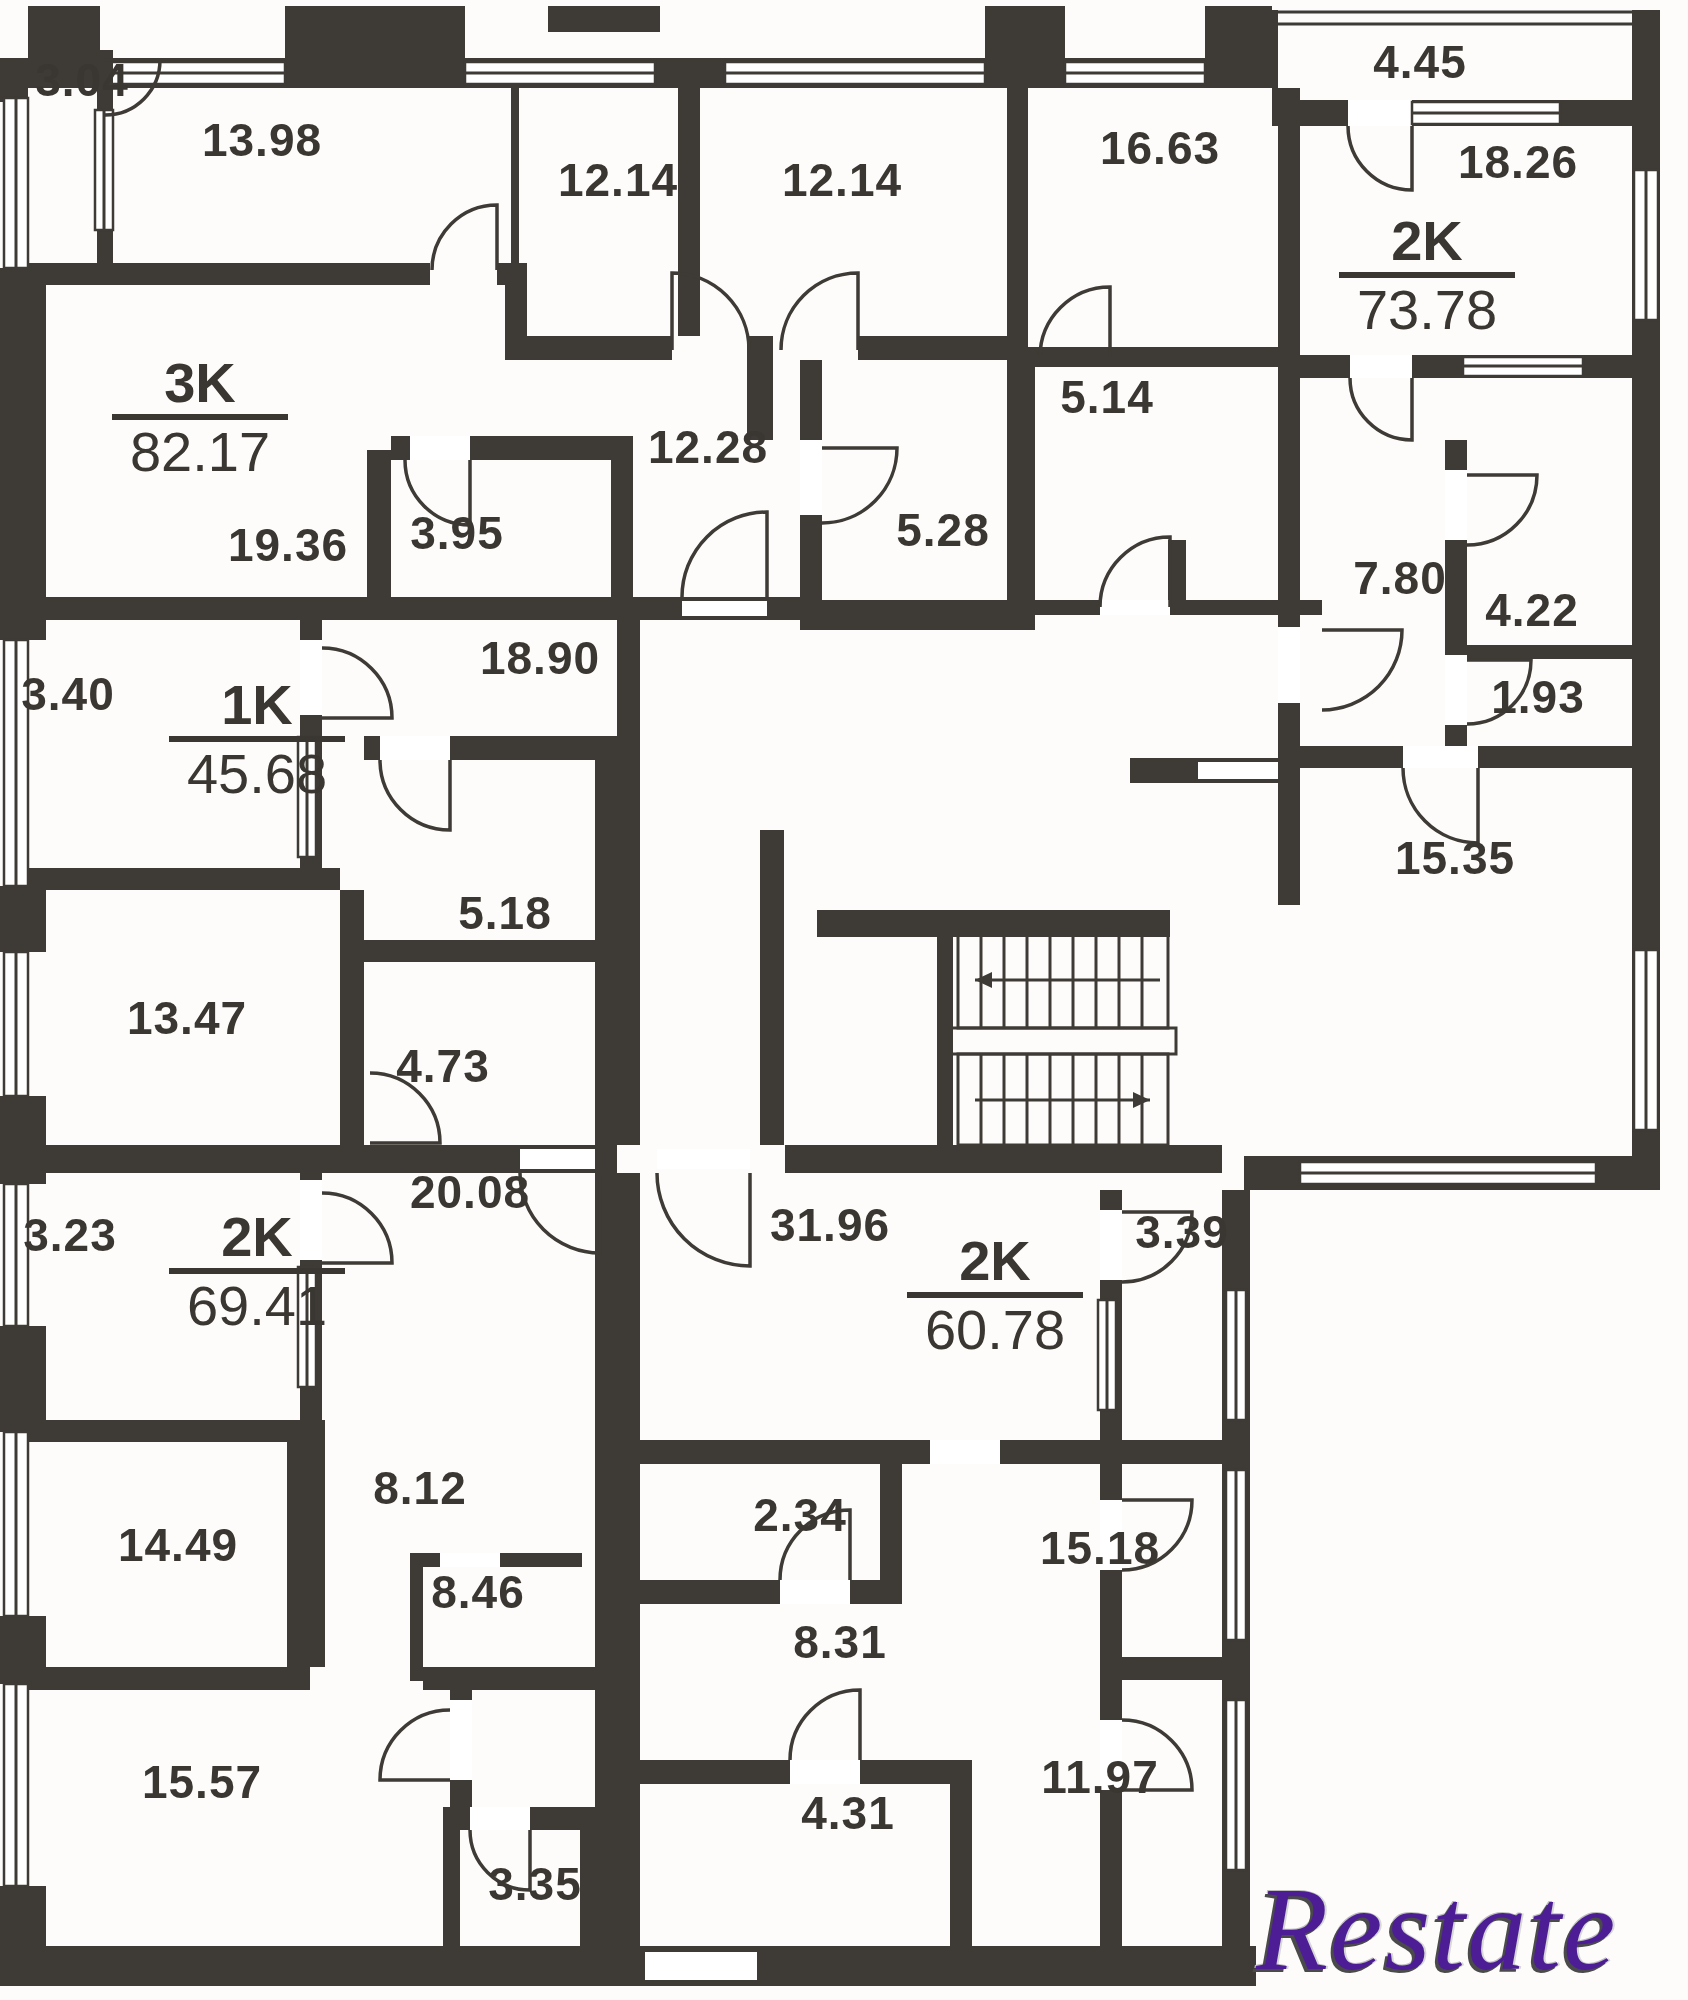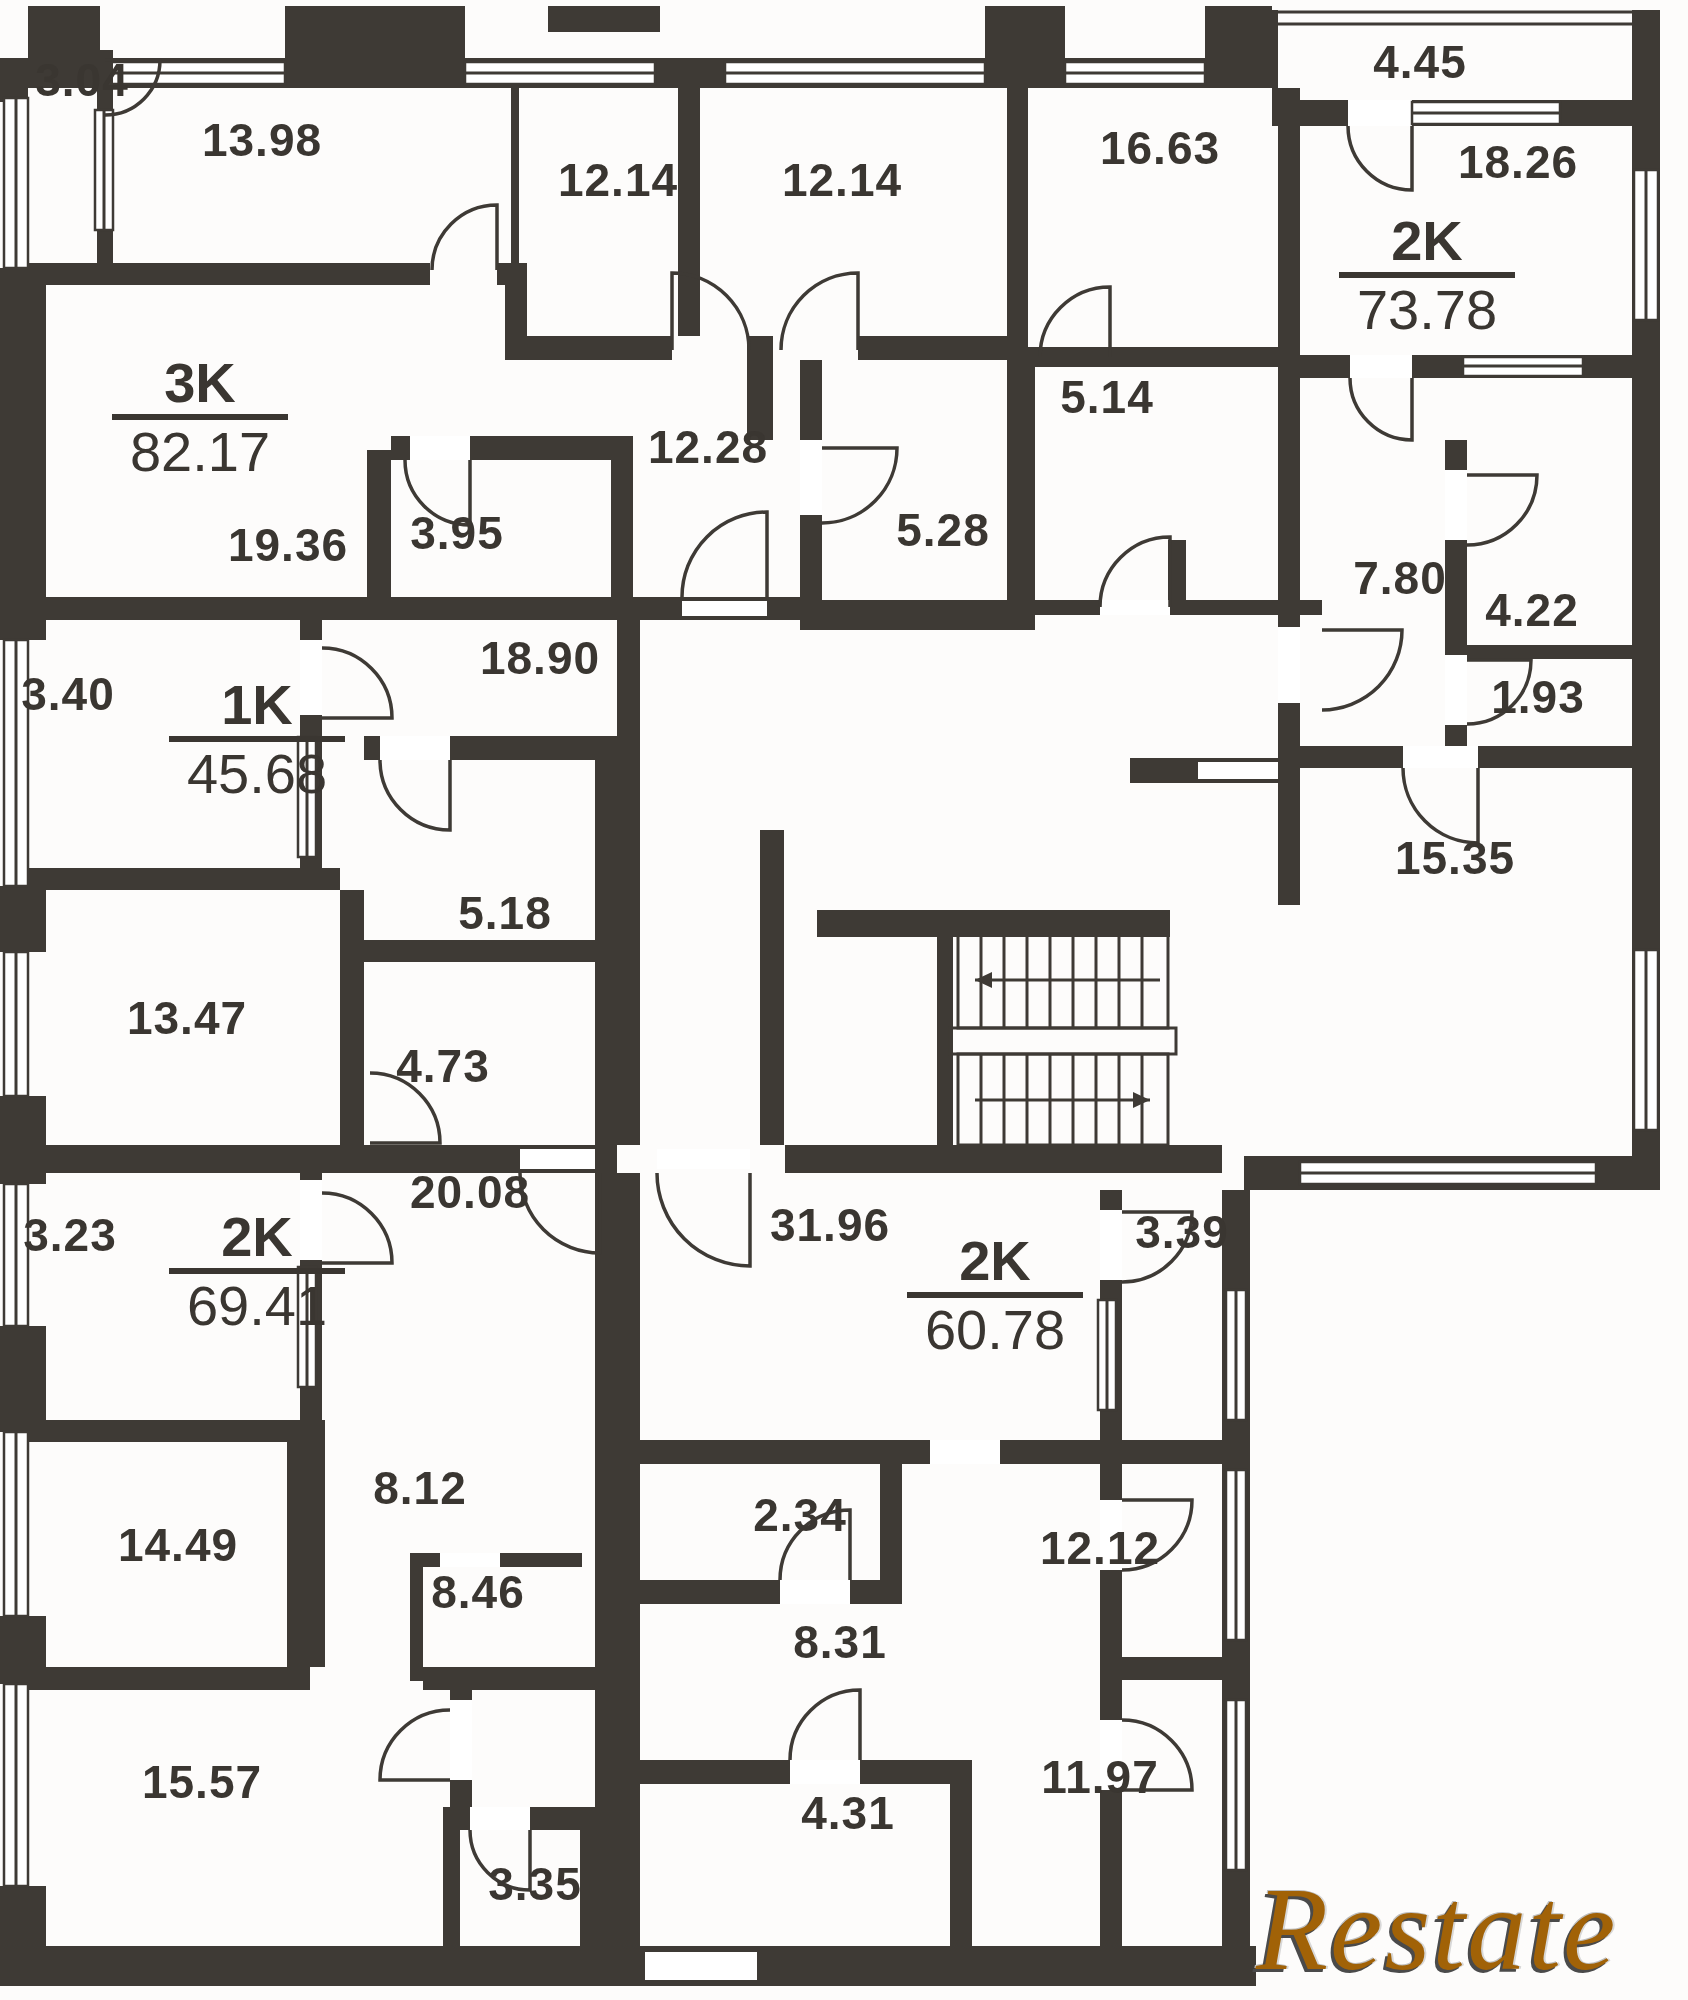--- a/index.html
+++ b/index.html
@@ -12,21 +12,21 @@
   .thin{stroke:#3e3a35;stroke-width:3;fill:none;}
   .door{stroke:#3e3a35;stroke-width:3.5;fill:none;}
   .tread{stroke:#3e3a35;stroke-width:3;fill:none;}
   .room-label{position:absolute;transform:translate(-50%,-50%);font-weight:700;font-size:46px;
               color:#3a3631;letter-spacing:1px;white-space:nowrap;}
   .apt-label{position:absolute;transform:translate(-50%,-50%);text-align:center;color:#3a3631;}
   .apt-label .t{display:block;font-weight:700;font-size:56px;line-height:58px;text-align:center;}
   .apt-label .ln{display:block;height:6px;background:#3a3631;margin:2px auto;}
   .apt-label .a{display:block;font-weight:400;font-size:56px;line-height:60px;}
   .wm-brand{position:absolute;left:1256px;top:1862px;font-family:"Liberation Serif",serif;
-            font-style:italic;font-size:118px;color:#a16207;letter-spacing:2px;
+            font-style:italic;font-size:118px;color:#4c1d95;letter-spacing:2px;
             text-shadow:-3px 3px 0 #4a4a4a, -1px -1px 0 #bdbdbd, 2px 0 0 #d8d8d8;}
   .wm-faint{position:absolute;left:1140px;top:1598px;font-size:120px;font-weight:700;
             color:#edebe8;letter-spacing:6px;}
 </style>
 </head>
 <body>
 
 <div id="stage">
 
 <svg id="plan-svg" width="1688" height="2000" viewBox="0 0 1688 2000">
@@ -280,21 +280,21 @@
       <span class="room-label" style="left: 505px; top: 913px;">5.18</span>
       <span class="room-label" style="left: 187px; top: 1018px;">13.47</span>
       <span class="room-label" style="left: 443px; top: 1066px;">4.73</span>
       <span class="room-label" style="left: 470px; top: 1192px;">20.08</span>
       <span class="room-label" style="left: 830px; top: 1225px;">31.96</span>
       <span class="room-label" style="left: 70px; top: 1235px;">3.23</span>
       <span class="room-label" style="left: 1182px; top: 1232px;">3.39</span>
       <span class="room-label" style="left: 420px; top: 1488px;">8.12</span>
       <span class="room-label" style="left: 800px; top: 1515px;">2.34</span>
       <span class="room-label" style="left: 178px; top: 1545px;">14.49</span>
-      <span class="room-label" style="left: 1100px; top: 1548px;">12.12</span>
+      <span class="room-label" style="left: 1100px; top: 1548px;">15.18</span>
       <span class="room-label" style="left: 478px; top: 1592px;">8.46</span>
       <span class="room-label" style="left: 840px; top: 1642px;">8.31</span>
       <span class="room-label" style="left: 1100px; top: 1777px;">11.97</span>
       <span class="room-label" style="left: 202px; top: 1782px;">15.57</span>
       <span class="room-label" style="left: 848px; top: 1813px;">4.31</span>
       <span class="room-label" style="left: 535px; top: 1884px;">3.35</span>
       <div class="apt-label" style="left: 200px; top: 418px;">
         <span class="t">3K</span>
         <span class="ln" style="width: 176px;"></span>
         <span class="a">82.17</span>

